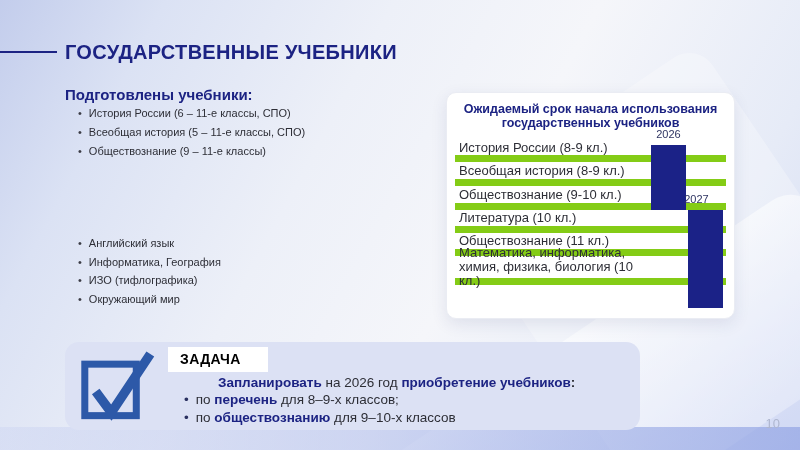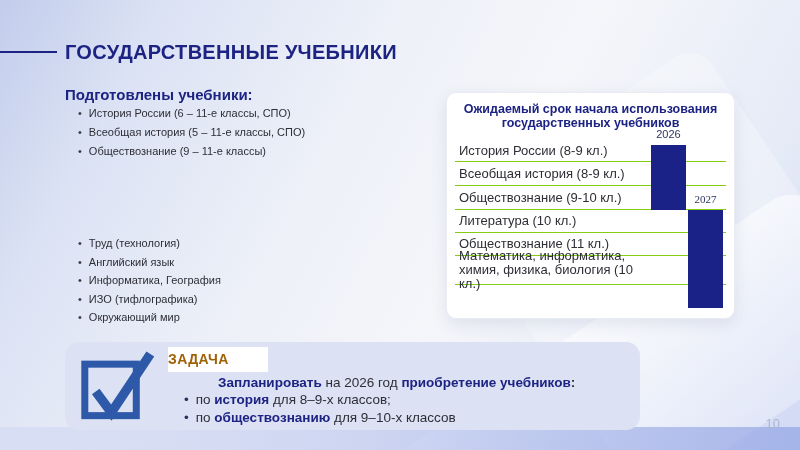--- a/index.html
+++ b/index.html
@@ -46,42 +46,42 @@
   .federal-p .count { font-weight:bold; color:#1c2383; }
 
   
   .card { position:absolute; left:446px; top:92px; width:289px; height:227px;
     background:#ffffff; border:1px solid #eaecf3; border-radius:10px;
     box-shadow:0 5px 16px rgba(40,50,110,0.10); }
   .card-title { margin:9px 8px 0; text-align:center; font-size:12.5px; line-height:14px;
     font-weight:bold; color:#1c2383; }
   .year-2026 { position:absolute; left:204px; top:35px; width:35px; text-align:center;
     font-size:11px; color:#2f3562; }
-  .year-2027 { position:absolute; left:233px; top:52px; width:35px; text-align:center;
-    font-size:11px; color:#2f3562; z-index:3;font-family:Liberation Serif, serif; }
+  .year-2027 { position:absolute; left:224px; top:52px; width:35px; text-align:center;
+    font-size:11px; color:#2f3562; z-index:3; }
   .rows { position:absolute; left:8px; right:8px; top:48px; height:168px; }
-  .trow { display:flex; align-items:center; border-bottom:1px solid #84cc16; }
+  .trow { display:flex; align-items:center; border-bottom:7px solid #84cc16; }
   .trow:last-child { border-bottom:none; }
   .trow-1 { height:21px; } .trow-2 { height:24px; } .trow-3 { height:24px; }
   .trow-4 { height:24px; } .trow-5 { height:23px; } .trow-6 { height:23px; }
   .trow-7 { height:29px; }
   .row-label { padding-left:4px; font-size:13px; line-height:14px; color:#2d2e36; }
   .trow-7 .row-label { max-width:180px; }
   .bar { position:absolute; width:35px; background:#1b2287; z-index:2; }
   .bar-2026 { left:196px; top:4px; height:65px; }
   .bar-2027 { left:233px; top:69px; height:98px; }
 
   
   .task-panel { position:absolute; left:65px; top:342px; width:575px; height:88px;
     background:#dce1f4; border-radius:14px; }
   .task-check { position:absolute; left:12px; top:5px; }
   .task-label-box { position:absolute; left:103px; top:5px; width:100px; height:25px;
     background:#ffffff; }
-  .task-label-box span { display:block; line-height:25px;
-    font-size:14px; font-weight:bold; color:#a16207; letter-spacing:0.4px; }
+  .task-label-box span { display:block; padding-left:12px; line-height:25px;
+    font-size:14px; font-weight:bold; color:#000000; letter-spacing:0.4px; }
   .task-body { position:absolute; left:105px; top:32px; font-size:13.5px; color:#2d2e36; }
   .task-body .b { font-weight:bold; color:#1c2383; }
   .task-body .line1 { line-height:17px;margin-left:48px; }
   .task-body .line1 .colon { font-weight:bold; color:#2d2e36; }
   .task-li { display:flex; line-height:18px; }
   .task-li::before { content:"•"; margin:0 7px 0 14px; color:#2a3060; }
 
   .page-number { position:absolute; right:20px; bottom:19px; font-size:13px; color:#aeb6cf; }
 </style>
 </head>
@@ -108,23 +108,20 @@
       <div class="li">
           <span>Всеобщая история (5 – 11-е классы, СПО)</span>
         </div>
       <div class="li">
           <span>Обществознание (9 – 11-е классы)</span>
         </div>
     </div>
 
 
     <div class="blist blist-2">
-      <div class="li">
-          <span>Труд (технология)</span>
-        </div>
       <div class="li">
           <span>Английский язык</span>
         </div>
       <div class="li">
           <span>Информатика, География</span>
         </div>
       <div class="li">
           <span>ИЗО (тифлографика)</span>
         </div>
       <div class="li">
@@ -166,21 +163,21 @@
           <rect x="10" y="22" width="66" height="66" fill="none" stroke="#2d59a8" stroke-width="9"></rect>
           <polyline points="24,57 44,84 94,9" fill="none" stroke="#2d59a8" stroke-width="12" stroke-linejoin="miter"></polyline>
         </svg>
       </div>
       <div class="task-label-box">
         <span>ЗАДАЧА</span>
       </div>
       <div class="task-body">
         <div class="line1"><span class="b">Запланировать</span><span> на 2026 год </span><span class="b">приобретение учебников</span><span class="colon">:</span></div>
         <div class="task-li">
-            <span><span>по </span><span class="b">история</span><span> для 8–9-х классов;</span></span>
+            <span><span>по </span><span class="b">перечень</span><span> для 8–9-х классов;</span></span>
           </div>
         <div class="task-li">
             <span><span>по </span><span class="b">обществознанию</span><span> для 9–10-х классов</span></span>
           </div>
       </div>
     </div>
 
     <div class="page-number">10</div>
 
   </div>

